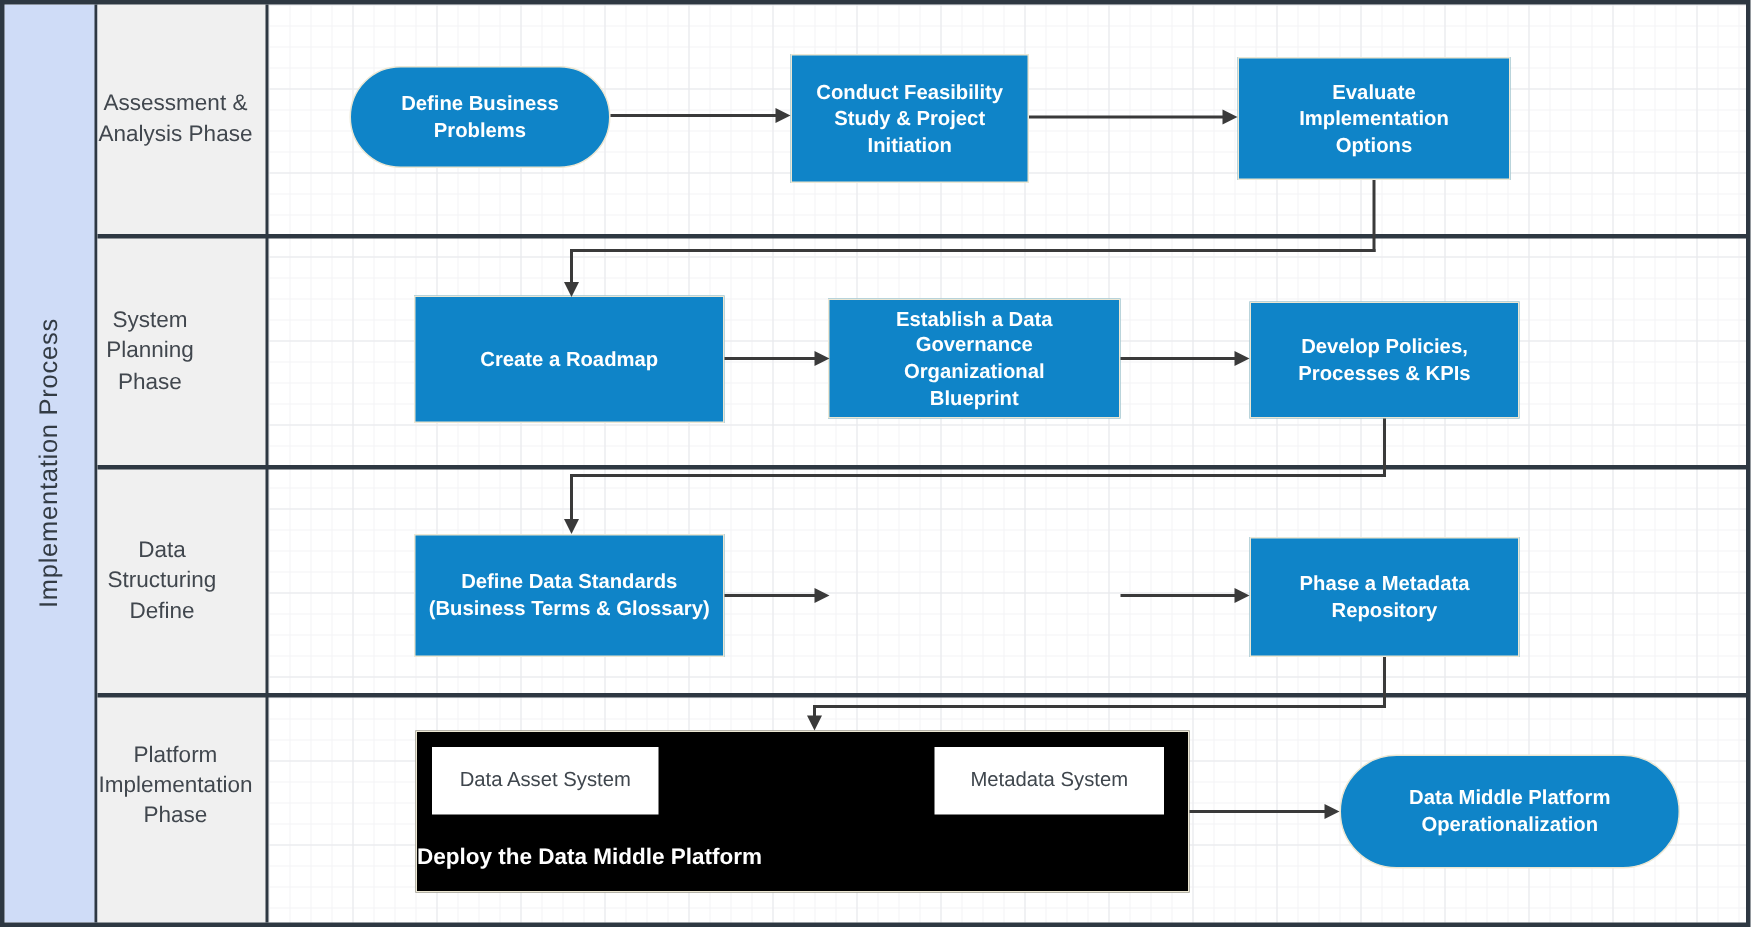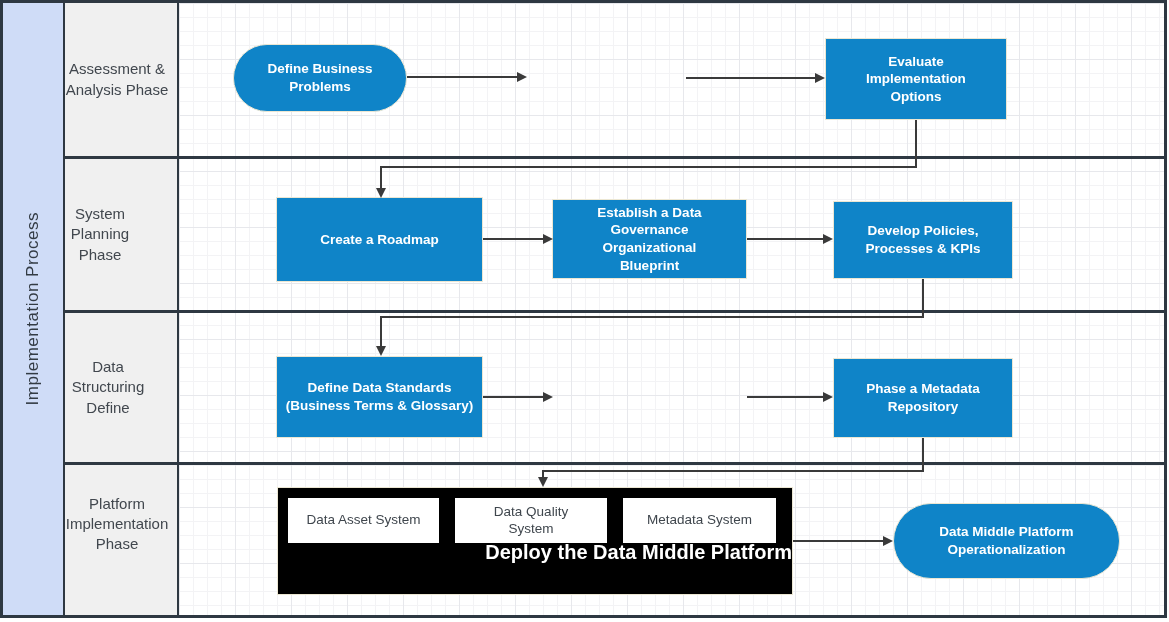--- a/index.html
+++ b/index.html
@@ -58,22 +58,22 @@
 
   
   .n-deploy { position:absolute; left:277px; top:487px; width:516px; height:108px;
               background:#000000; border:1.5px solid #ece7d3; }
   .subnode { position:absolute; top:10px; height:45px; background:#fff; color:#3f464d;
              font-size:13.5px; font-weight:400; line-height:1.25;
              display:flex; align-items:center; justify-content:center; text-align:center; }
   .sn1 { left:10px;  width:151px; }
   .sn2 { left:177px; width:152px; padding:0 30px; }
   .sn3 { left:345px; width:153px; }
-  .deploy-caption { position:absolute; left:0; bottom:30px; width:100%; text-align:right;
-                    color:#fff; font-size:20px; font-weight:700; }
+  .deploy-caption { position:absolute; left:0; bottom:14px; width:100%; text-align:left;
+                    color:#fff; font-size:15px; font-weight:700; }
 
   
   .hline { position:absolute; height:2px; background:#3a3a3a; }
   .vline { position:absolute; width:2px;  background:#3a3a3a; }
   .head-r { position:absolute; width:0; height:0;
             border-top:5px solid transparent; border-bottom:5px solid transparent;
             border-left:10px solid #3a3a3a; }
   .head-d { position:absolute; width:0; height:0;
             border-left:5px solid transparent; border-right:5px solid transparent;
             border-top:10px solid #3a3a3a; }
@@ -122,32 +122,32 @@
   </div>
   <div class="phase-cell pc4">
     <div class="lbl">Platform Implementation Phase</div>
   </div>
 
   <div class="divider dv1"></div>
   <div class="divider dv2"></div>
   <div class="divider dv3"></div>
 
   <div class="node n-define">Define Business Problems</div>
+  <div class="node n-feas">Conduct Feasibility Study &amp; Project Initiation</div>
   <div class="node n-eval">Evaluate Implementation Options</div>
 
   <div class="node n-roadmap">Create a Roadmap</div>
   <div class="node n-establish">Establish a Data Governance Organizational Blueprint</div>
   <div class="node n-develop">Develop Policies, Processes &amp; KPIs</div>
 
   <div class="node n-standards">Define Data Standards (Business Terms &amp; Glossary)</div>
   <div class="node n-repo">Phase a Metadata Repository</div>
 
   <div class="n-deploy">
     <div class="subnode sn1">Data Asset System</div>
-    <div class="subnode sn2">Data Quality System</div>
     <div class="subnode sn3">Metadata System</div>
     <div class="deploy-caption">Deploy the Data Middle Platform</div>
   </div>
   <div class="node n-oper">Data Middle Platform Operationalization</div>
 
   <div class="hline a1l"></div>
   <div class="head-r a1h"></div>
   <div class="hline a2l"></div>
   <div class="head-r a2h"></div>
   <div class="hline a3l"></div>

